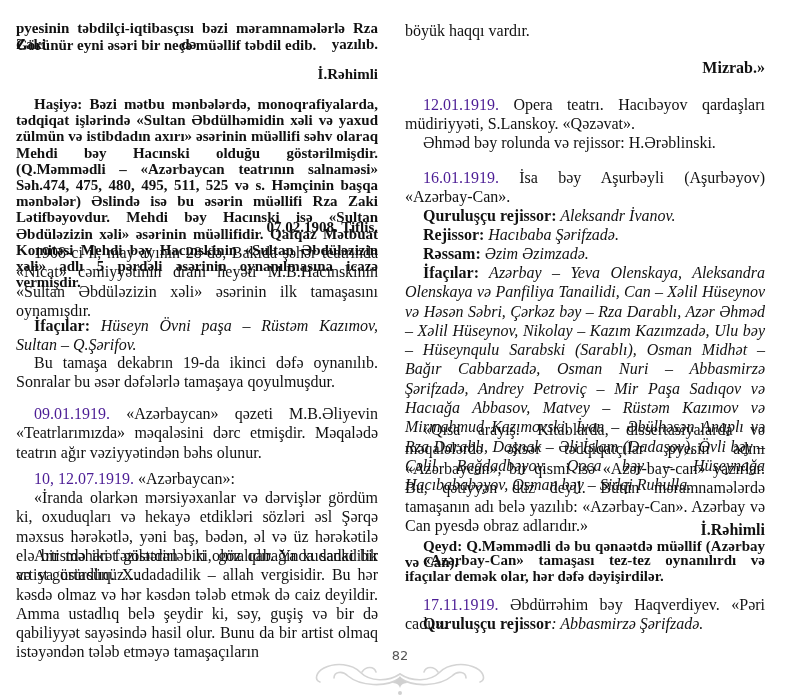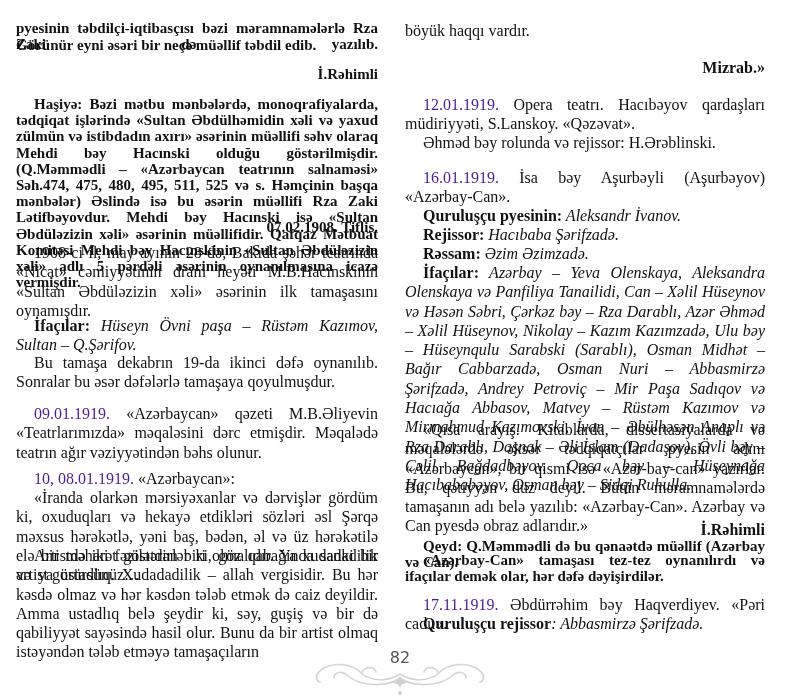--- a/index.html
+++ b/index.html
@@ -11,55 +11,55 @@
   .p { font-size: 16px; line-height: 19.3px; margin: 0; text-align: justify; }
   .ind { text-indent: 18px; }
   .note { font-size: 15px; line-height: 16.2px; font-weight: bold; margin: 0; text-align: justify; }
   .sign { text-align: right; font-weight: bold; margin: 0; }
   .date { color: #4c1d95; }
   .lbl { font-weight: bold; }
   .it { font-style: italic; }
   .abs { position: absolute; left: 0; right: 0; }
   .footer { position: absolute; left: 300px; top: 648px; width: 200px; height: 48px; }
   .pagenum { position: absolute; left: 0; right: 0; top: 0; text-align: center;
-             font-family: "DejaVu Sans", sans-serif; font-size: 16px; color: #555; }
+             font-family: "DejaVu Sans", sans-serif; font-size: 13px; color: #555; }
   .j-last { text-align-last: justify; }
 </style>
 </head>
 <body>
 
 <div class="col left">
   <p class="note abs j-last" style="top:20px;">pyesinin təbdilçi-iqtibasçısı bəzi məramnamələrlə Rza Zaki də yazılıb.</p>
   <p class="note abs" style="top:37px;">Görünür eyni əsəri bir neçə müəllif təbdil edib.</p>
   <p class="note abs sign" style="top:66px;">İ.Rəhimli</p>
 
   <p class="note abs ind" style="top:96px;">Haşiyə: Bəzi mətbu mənbələrdə, monoqrafiyalarda, tədqiqat işlərində «Sultan Əbdülhəmidin xəli və yaxud zülmün və istibdadın axırı» əsərinin müəllifi səhv olaraq Mehdi bəy Hacınski olduğu göstərilmişdir. (Q.Məmmədli – «Azərbaycan teatrının salnaməsi» Səh.474, 475, 480, 495, 511, 525 və s. Həmçinin başqa mənbələr) Əslində isə bu əsərin müəllifi Rza Zaki Lətifbəyovdur. Mehdi bəy Hacınski isə «Sultan Əbdüləzizin xəli» əsərinin müəllifidir. Qafqaz Mətbuat Komitəsi Mehdi bəy Hacınskinin «Sultan Əbdüləzizin xəli» adlı 5 pərdəli əsərinin oynanılmasına icazə vermişdir.</p>
   <p class="note abs sign" style="top:219px;">07.02.1908. Tiflis.</p>
 
   <p class="p abs ind" style="top:243px;">1908-ci il, may ayının 28-də, Bakıda şəhər teatrında «Nicat» cəmiyyətinin dram heyəti M.B.Hacınskinin «Sultan Əbdüləzizin xəli» əsərinin ilk tamaşasını oynamışdır.</p>
 
   <p class="p abs ind" style="top:316px;"><span class="lbl">İfaçılar:</span><span class="it"> Hüseyn Övni paşa – Rüstəm Kazımov, Sultan – Q.Şərifov.</span></p>
   <p class="p abs ind" style="top:353px;">Bu tamaşa dekabrın 19-da ikinci dəfə oynanılıb. Sonralar bu əsər dəfələrlə tamaşaya qoyulmuşdur.</p>
 
   <p class="p abs ind" style="top:396px;margin-top:8px;"><span class="date">09.01.1919.</span><span> «Azərbaycan» qəzeti M.B.Əliyevin «Teatrlarımızda» məqaləsini dərc etmişdir. Məqalədə teatrın ağır vəziyyətindən bəhs olunur.</span></p>
 
-  <p class="p abs ind" style="top:469px;"><span class="date">10, 08.01.1919.</span><span> «Azərbaycan»:</span></p>
+  <p class="p abs ind" style="top:469px;"><span class="date">10, 12.07.1919.</span><span> «Azərbaycan»:</span></p>
   <p class="p abs ind" style="top:488px;">«İranda olarkən mərsiyəxanlar və dərvişlər gördüm ki, oxuduqları və hekayə etdikləri sözləri əsl Şərqə məxsus hərəkətlə, yəni baş, bədən, əl və üz hərəkətilə elə bir məharət göstərirlər ki, göz qabağında sanki bir artist görürsünüz…</p>
   <p class="p abs ind" style="top:546px;">Artistdə iki fəzilətdən biri olmalıdır. Ya xudadadilik və ya ustadlıq. Xudadadilik – allah vergisidir. Bu hər kəsdə olmaz və hər kəsdən tələb etmək də caiz deyildir. Amma ustadlıq belə şeydir ki, səy, guşiş və bir də qabiliyyət sayəsində hasil olur. Bunu da bir artist olmaq istəyəndən tələb etməyə tamaşaçıların</p>
 </div>
 
 <div class="col right">
   <p class="p abs" style="top:21px;">böyük haqqı vardır.</p>
   <p class="p abs sign" style="top:58px;">Mizrab.»</p>
 
   <p class="p abs ind" style="top:95px;"><span class="date">12.01.1919.</span><span> Opera teatrı. Hacıbəyov qardaşları müdiriyyəti, S.Lanskoy. «Qəzəvat».</span></p>
   <p class="p abs ind" style="top:133px;">Əhməd bəy rolunda və rejissor: H.Ərəblinski.</p>
 
   <p class="p abs ind" style="top:168px;"><span class="date">16.01.1919.</span><span> İsa bəy Aşurbəyli (Aşurbəyov) «Azərbay-Can».</span></p>
-  <p class="p abs ind" style="top:206px;"><span class="lbl">Quruluşçu pyesinin:</span><span class="it"> Aleksandr İvanov.</span></p>
+  <p class="p abs ind" style="top:206px;"><span class="lbl">Quruluşçu rejissor:</span><span class="it"> Aleksandr İvanov.</span></p>
   <p class="p abs ind" style="top:225px;"><span class="lbl">Rejissor:</span><span class="it">  Hacıbaba Şərifzadə.</span></p>
   <p class="p abs ind" style="top:244px;"><span class="lbl">Rəssam:</span><span class="it"> Əzim Əzimzadə.</span></p>
   <p class="p abs ind" style="top:263px;"><span class="lbl">İfaçılar:</span><span class="it"> Azərbay – Yeva Olenskaya, Aleksandra Olenskaya və Panfiliya Tanailidi, Can – Xəlil Hüseynov və Həsən Səbri, Çərkəz bəy – Rza Darablı, Azər Əhməd – Xəlil Hüseynov, Nikolay – Kazım Kazımzadə, Ulu bəy – Hüseynqulu Sarabski (Sarablı), Osman Midhət – Bağır Cabbarzadə, Osman Nuri – Abbasmirzə Şərifzadə, Andrey Petroviç – Mir Paşa Sadıqov və Hacıağa Abbasov, Matvey – Rüstəm Kazımov və Mirmahmud Kazımovski, İvan – Əbülhəsən Anaplı və Rza Darablı, Daşnak – Əli İslam (Dadaşov), Övli bəy – Cəlil Bağdadbəyov. Qoca bəy – Hüseynağa Hacıbababəyov, Osman bəy – Sidqi Ruhulla.</span></p>
 
   <p class="p abs ind" style="top:420px;">«Qısa arayış. Kitablarda, dissertasiyalarda və məqalələrdə əksər tədqiqatçılar pyesin adını «Azərbaycan», bir qismi isə «Azər-bay-can» yazırlar. Bu, qətiyyən düz deyil. Bütün məramnamələrdə tamaşanın adı belə yazılıb: «Azərbay-Can». Azərbay və Can pyesdə obraz adlarıdır.»</p>
   <p class="p abs sign" style="top:520px;">İ.Rəhimli</p>
   <p class="note abs ind" style="top:538px;">Qeyd: Q.Məmmədli də bu qənaətdə müəllif  (Azərbay və Can).</p>
   <p class="note abs ind" style="top:552px;">«Azərbay-Can» tamaşası tez-tez oynanılırdı və ifaçılar demək olar, hər dəfə dəyişirdilər.</p>
 
   <p class="p abs ind" style="top:595px;"><span class="date">17.11.1919.</span><span> Əbdürrəhim bəy Haqverdiyev. «Pəri cadu».</span></p>

